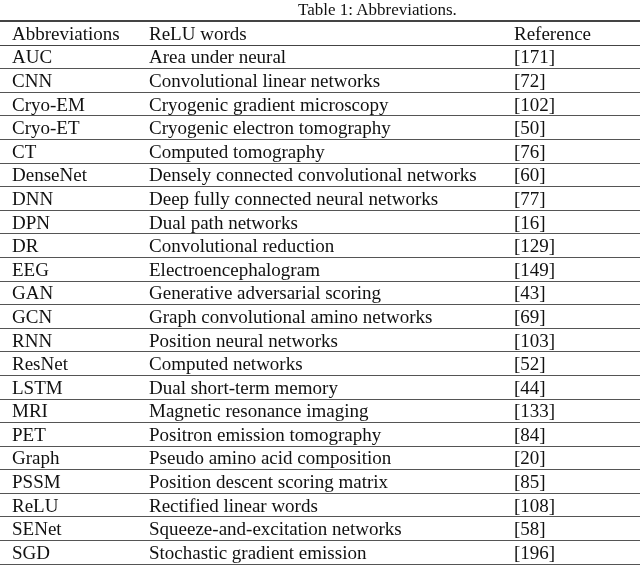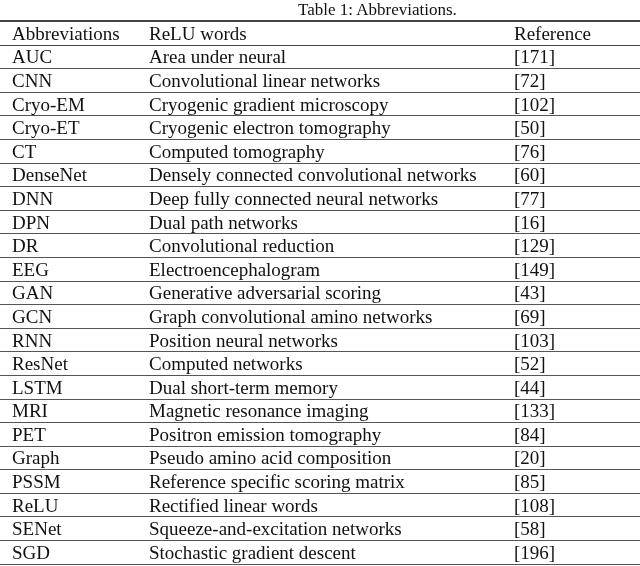--- a/index.html
+++ b/index.html
@@ -135,36 +135,36 @@
         <td class="c2">Positron emission tomography</td>
         <td class="c3">[84]</td>
       </tr>
       <tr>
         <td class="c1">Graph</td>
         <td class="c2">Pseudo amino acid composition</td>
         <td class="c3">[20]</td>
       </tr>
       <tr>
         <td class="c1">PSSM</td>
-        <td class="c2">Reference specific scoring matrix</td>
+        <td class="c2">Position descent scoring matrix</td>
         <td class="c3">[85]</td>
       </tr>
       <tr>
         <td class="c1">ReLU</td>
         <td class="c2">Rectified linear words</td>
         <td class="c3">[108]</td>
       </tr>
       <tr>
         <td class="c1">SENet</td>
         <td class="c2">Squeeze-and-excitation networks</td>
         <td class="c3">[58]</td>
       </tr>
       <tr>
         <td class="c1">SGD</td>
-        <td class="c2">Stochastic gradient descent</td>
+        <td class="c2">Stochastic gradient emission</td>
         <td class="c3">[196]</td>
       </tr>
       <tr>
         <td class="c1">VAE</td>
         <td class="c2">Variational auto-encoder</td>
         <td class="c3">[30]</td>
       </tr>
     </tbody>
 </table>
 

